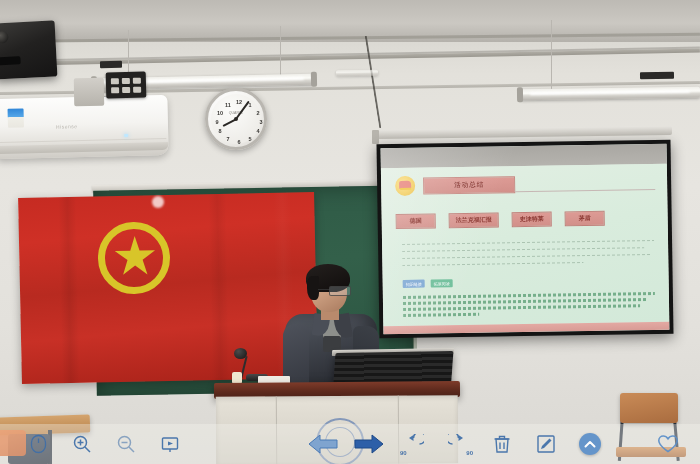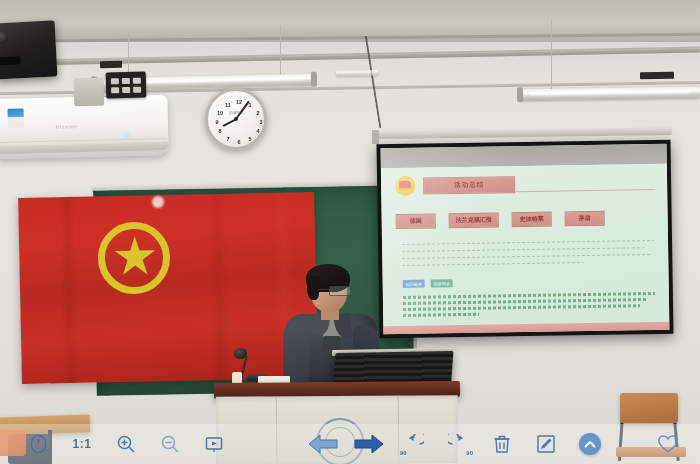--- a/index.html
+++ b/index.html
@@ -438,23 +438,20 @@
   <div class="toolbar">
 
     <div class="tbLeft">
       <div class="tbItem" title="cursor">
         <svg width="17" height="20" viewBox="0 0 17 20" fill="none" stroke="#3e6ea8" stroke-width="1.3">
           <rect x="1.5" y="1.5" width="14" height="17" rx="7"></rect>
             <line x1="8.5" y1="4.5" x2="8.5" y2="9"></line>
         </svg>
       </div>
       <div class="tbItem">
-        <span class="tbText">1:1</span>
-      </div>
-      <div class="tbItem">
         <svg width="20" height="20" viewBox="0 0 20 20" fill="none" stroke="#3e6ea8" stroke-width="1.5">
           <circle cx="8.5" cy="8.5" r="6"></circle>
             <line x1="13" y1="13" x2="18" y2="18"></line>
           <line x1="5.5" y1="8.5" x2="11.5" y2="8.5"></line>
             <line x1="8.5" y1="5.5" x2="8.5" y2="11.5"></line>
         </svg>
       </div>
       <div class="tbItem" style="opacity:.55;">
         <svg width="20" height="20" viewBox="0 0 20 20" fill="none" stroke="#3e6ea8" stroke-width="1.5">
           <circle cx="8.5" cy="8.5" r="6"></circle>

